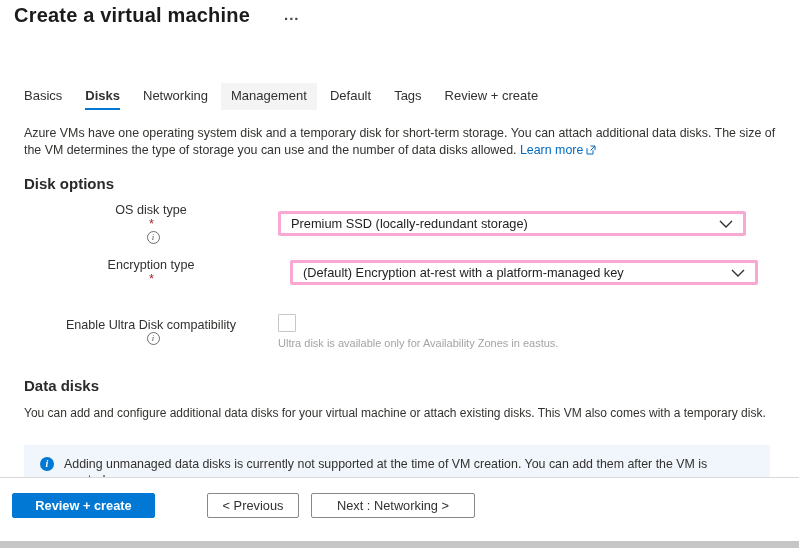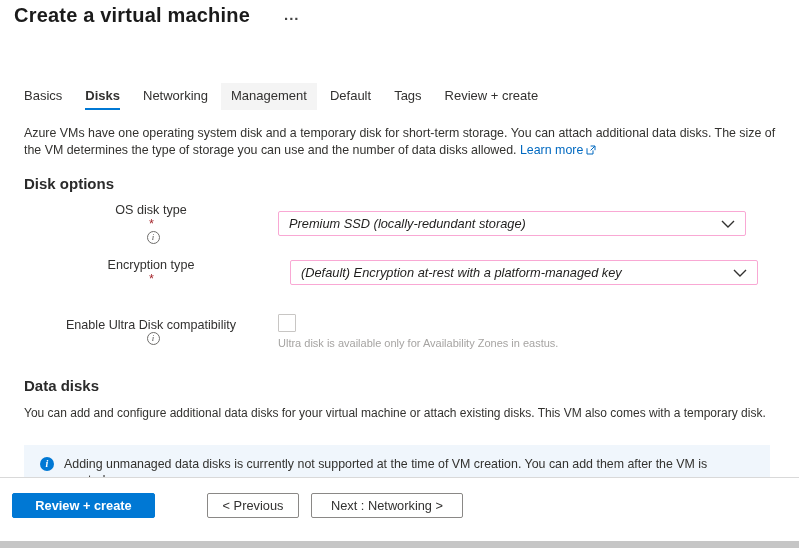--- a/index.html
+++ b/index.html
@@ -32,23 +32,23 @@
   .form-row { display:flex; align-items:center; margin-left:24px; }
   .row-os { margin-top:11px; }
   .row-enc { margin-top:14px;gap:12px; }
   .row-ultra { margin-top:28px; align-items:flex-start; }
   .form-label { width:254px; font-size:12.6px; color:#323130; display:flex; align-items:center; flex-shrink:0;flex-direction:column; }
   .req { color:#a4262c; margin:0 3px 0 4px; }
   .info-icon { display:inline-flex; align-items:center; justify-content:center;
                width:13px; height:13px; border:1px solid #6e6d6b; border-radius:50%;
                font-size:9px; line-height:1; color:#555; margin-left:4px; cursor:pointer;
                font-family:"Liberation Serif","DejaVu Serif",serif; font-style:italic; }
-  .dropdown { width:468px; height:25px; border:1px solid #f9a8d4; border-radius:2px;
+  .dropdown { width:468px; height:25px; border:3px solid #f9a8d4; border-radius:2px;
               background:#fff; display:flex; align-items:center; font-size:12.8px;
-              padding:0 10px; color:#201f1e; cursor:pointer; justify-content:space-between;font-style:italic; }
+              padding:0 10px; color:#201f1e; cursor:pointer; justify-content:space-between; }
   .chev { flex-shrink:0; margin-left:8px; }
   .ultra-control { display:flex; flex-direction:column; }
   .checkbox { width:18px; height:18px; border:1px solid #c8c6c4; background:#fff;
               border-radius:1px; cursor:pointer; }
   .helper { margin-top:5px; font-size:11px; color:#a6a4a2; }
 
   .para { margin:11px 24px 0; width:752px; font-size:12px; line-height:16.5px; color:#33322f; }
 
   
   .banner { margin:23px 0 0 24px; width:746px; background:#f0f6fc; display:flex;
@@ -62,21 +62,21 @@
   
   .footer { position:absolute; left:0; top:477px; width:799px; height:64px; background:#fff;
             border-top:1px solid #d9d9d9; display:flex; align-items:flex-start;
             padding:15px 0 0 12px; }
   .btn { height:25px; font-size:12.8px; display:inline-flex; align-items:center;
          justify-content:center; border-radius:2px; cursor:pointer; white-space:nowrap; }
   .btn-primary { background:#0078d4; color:#fff; font-weight:bold; border:1px solid #0078d4;
                  width:143px; }
   .btn-secondary { background:#fff; color:#323130; border:1px solid #8a8886; padding:0 16px; }
   .btn-prev { margin-left:52px; width:92px; }
-  .btn-next { margin-left:12px; width:152px; }
+  .btn-next { margin-left:12px; width:164px; }
 
   .bottom-bar { position:absolute; left:0; bottom:0; width:799px; height:7px; background:#c6c6c6; }
 </style>
 </head>
 <body>
 
 <div class="page">
 
   <div class="title-row">
     <h1 class="page-title">Create a virtual machine</h1>

